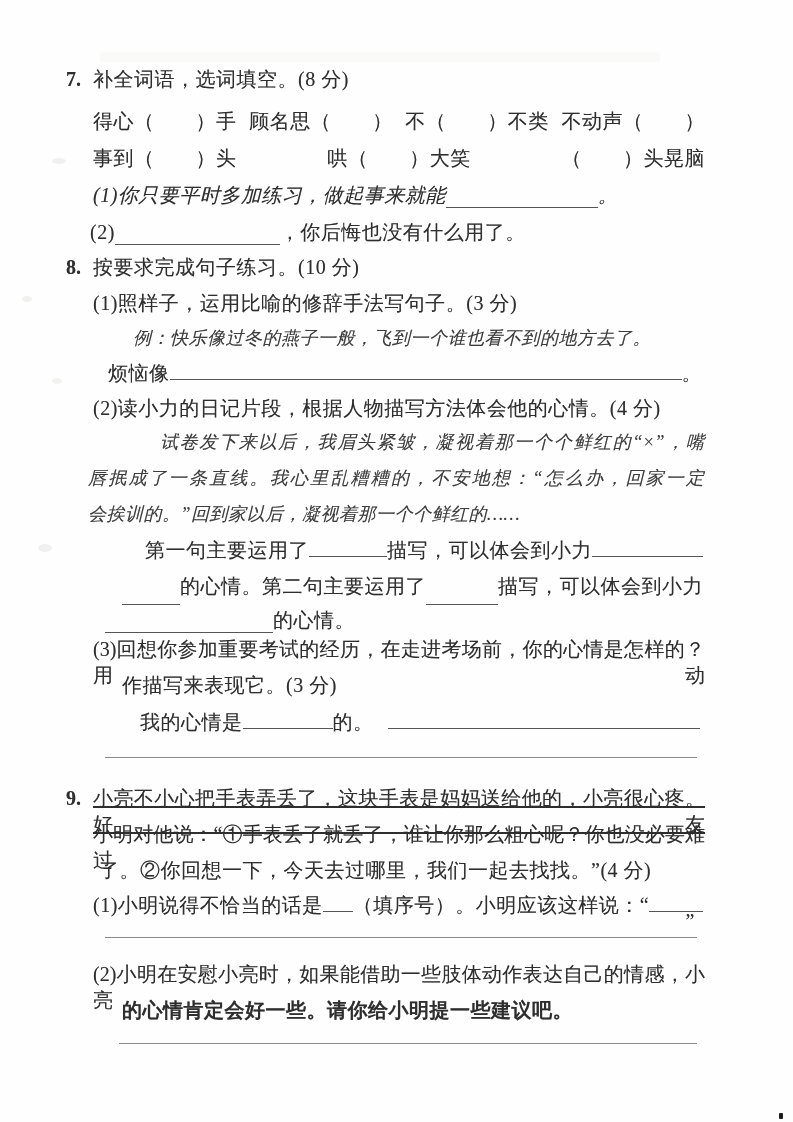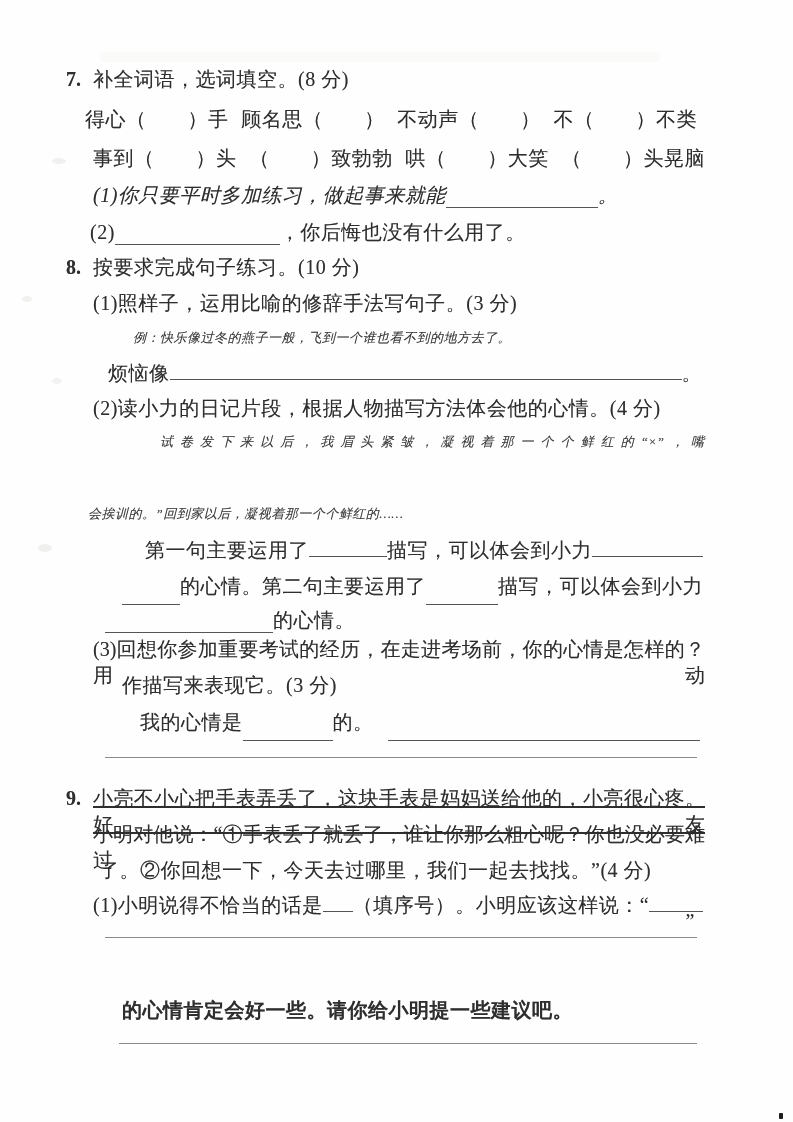--- a/index.html
+++ b/index.html
@@ -16,21 +16,21 @@
     position:absolute;
     font-size:20px;
     line-height:26px;
     white-space:nowrap;
     letter-spacing:0.5px;
     text-shadow:0 0 0.4px rgba(40,40,40,0.35);
   }
   .qnum { font-weight:700; margin-right:12px; letter-spacing:0; }
   .flexline { display:flex; align-items:baseline; }
   .just { text-align:justify; text-align-last:justify; white-space:normal; letter-spacing:0; }
-  .kai { font-style:italic; font-size:13px; color:#3d3d3d; }
+  .kai { font-style:italic; font-size:18px; color:#3d3d3d; }
   .blank {
     display:inline-block;
     height:10px;
     border-bottom:1.5px solid #555;
     margin-bottom:-6px;
     flex:none;
   }
   .blank.grow { flex:1 1 auto; }
   .rule {
     position:absolute;
@@ -44,30 +44,29 @@
 </head>
 <body>
 
 <div class="page">
 
   <div class="line flexline" style="left:66px; top:66px;">
     <span class="qnum">7.</span>
     <span>补全词语，选词填空。(8 分)</span>
   </div>
 
-  <div class="line spread" style="left:85px; top:108px; width:612px;font-family:Liberation Mono, monospace;">
+  <div class="line spread" style="left:93px; top:108px; width:612px;">
     <span>得心（　　）手</span>
     <span>顾名思（　　）</span>
+    <span>不（　　）不类</span>
     <span>不动声（　　）</span>
-    <span>不（　　）不类</span>
   </div>
 
   <div class="line spread" style="left:93px; top:145px; width:612px;">
     <span>事到（　　）头</span>
-    <span>（　　）致勃勃</span>
     <span>哄（　　）大笑</span>
     <span>（　　）头晃脑</span>
   </div>
 
   <div class="line" style="left:93px; top:182px;font-style:italic;">
     <span>(1)你只要平时多加练习，做起事来就能</span><span class="blank" style="width:152px;"></span><span>。</span>
   </div>
 
   <div class="line" style="left:90px; top:219px;text-align:right;">
     <span>(2)</span><span class="blank" style="width:165px;"></span><span>，你后悔也没有什么用了。</span>
@@ -84,20 +83,21 @@
 
   <div class="line flexline" style="left:108px; top:360px; width:594px;">
     <span>烦恼像</span>
     <span class="blank grow"></span>
     <span>。</span>
   </div>
 
   <div class="line" style="left:93px; top:395px;">(2)读小力的日记片段，根据人物描写方法体会他的心情。(4 分)</div>
 
   <div class="line kai just" style="left:88px; top:429px; width:616px; text-indent:72px;">试卷发下来以后，我眉头紧皱，凝视着那一个个鲜红的“×”，嘴</div>
+  <div class="line kai just" style="left:88px; top:465px; width:616px;">唇抿成了一条直线。我心里乱糟糟的，不安地想：“怎么办，回家一定</div>
   <div class="line kai" style="left:88px; top:501px;">会挨训的。”回到家以后，凝视着那一个个鲜红的……</div>
 
   <div class="line flexline" style="left:145px; top:537px; width:558px;">
     <span>第一句主要运用了</span>
     <span class="blank" style="width:78px;"></span>
     <span>描写，可以体会到小力</span>
     <span class="blank grow"></span>
   </div>
 
   <div class="line flexline" style="left:122px; top:573px; width:581px;align-items:flex-end;">
@@ -107,21 +107,21 @@
     <span>描写，可以体会到小力</span>
   </div>
 
   <div class="line" style="left:105px; top:607px;">
     <span class="blank" style="width:168px;"></span><span>的心情。</span>
   </div>
 
   <div class="line just" style="left:93px; top:636px; width:612px;">(3)回想你参加重要考试的经历，在走进考场前，你的心情是怎样的？用动</div>
   <div class="line" style="left:122px; top:672px;">作描写来表现它。(3 分)</div>
 
-  <div class="line flexline" style="left:140px; top:709px; width:560px;align-items:flex-end;">
+  <div class="line flexline" style="left:140px; top:709px; width:560px;">
     <span>我的心情是</span>
     <span class="blank" style="width:90px;"></span>
     <span>的。</span>
     <span style="width:14px;"></span>
     <span class="blank grow"></span>
   </div>
 
   <div class="rule" style="left:105px; top:757px; width:592px;"></div>
 
   <div class="line flexline" style="left:66px; top:785px; width:639px;">
@@ -135,20 +135,21 @@
     <span>(1)小明说得不恰当的话是</span>
     <span class="blank" style="width:30px;"></span>
     <span>（填序号）。小明应该这样说：“</span>
     <span class="blank grow"></span>
   </div>
 
   <div class="line quoteline" style="left:93px; top:908px; width:602px;">”</div>
 
   <div class="rule" style="left:105px; top:937px; width:592px;"></div>
 
+  <div class="line just" style="left:93px; top:961px; width:612px;">(2)小明在安慰小亮时，如果能借助一些肢体动作表达自己的情感，小亮</div>
   <div class="line" style="left:122px; top:997px;font-weight:bold;">的心情肯定会好一些。请你给小明提一些建议吧。</div>
 
   <div class="rule" style="left:119px; top:1043px; width:578px;"></div>
 
   <div class="artifact" style="left:779px; top:1113px; width:4px; height:6px; background:#1c1c1c; border-radius:1px;"></div>
   <div class="artifact" style="left:52px; top:158px; width:14px; height:6px; background:#f0f0ee;"></div>
   <div class="artifact" style="left:22px; top:296px; width:10px; height:6px; background:#f1f1ef;"></div>
   <div class="artifact" style="left:52px; top:378px; width:10px; height:6px; background:#f2f2f0;"></div>
   <div class="artifact" style="left:38px; top:544px; width:14px; height:8px; background:#f0f0ee;"></div>
   <div class="artifact" style="left:100px; top:52px; width:560px; height:10px; background:#f6f6f4; opacity:0.6; border-radius:4px;"></div>

